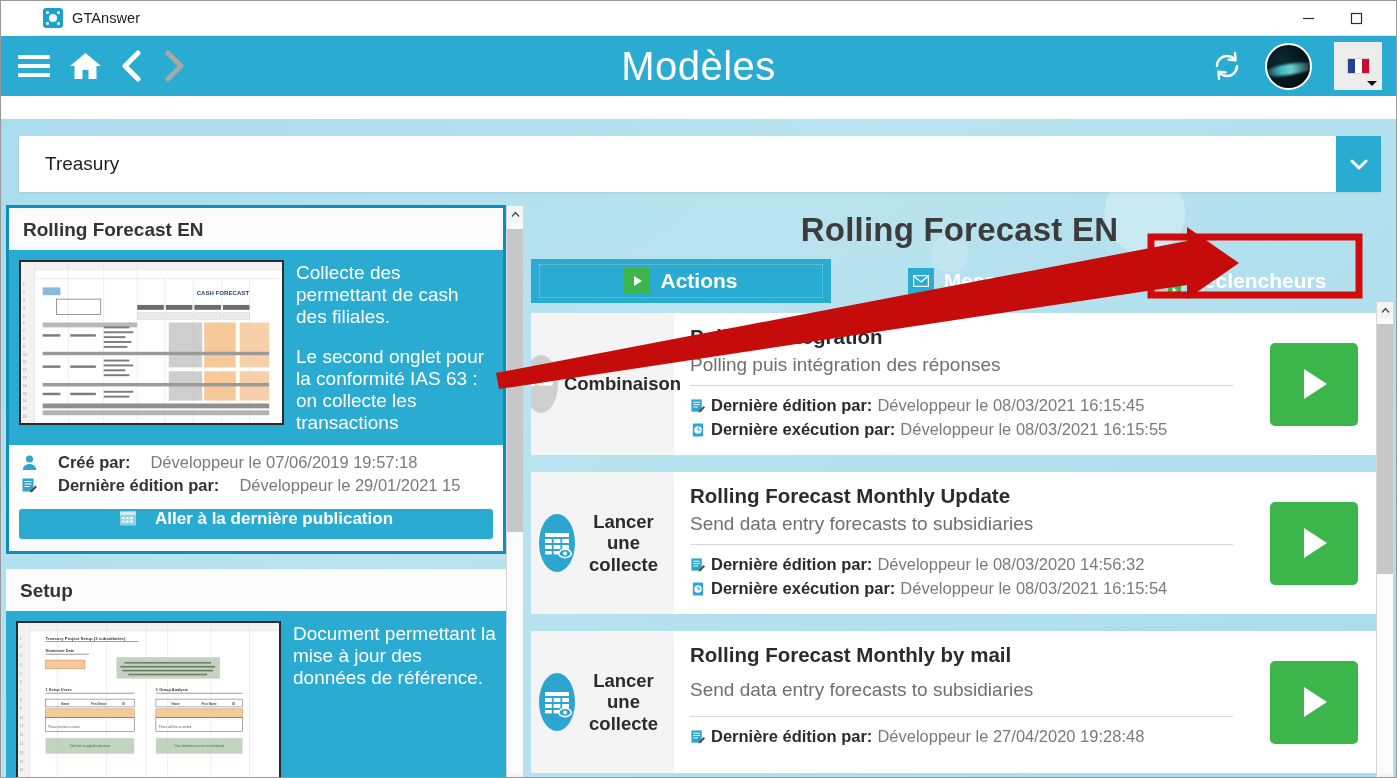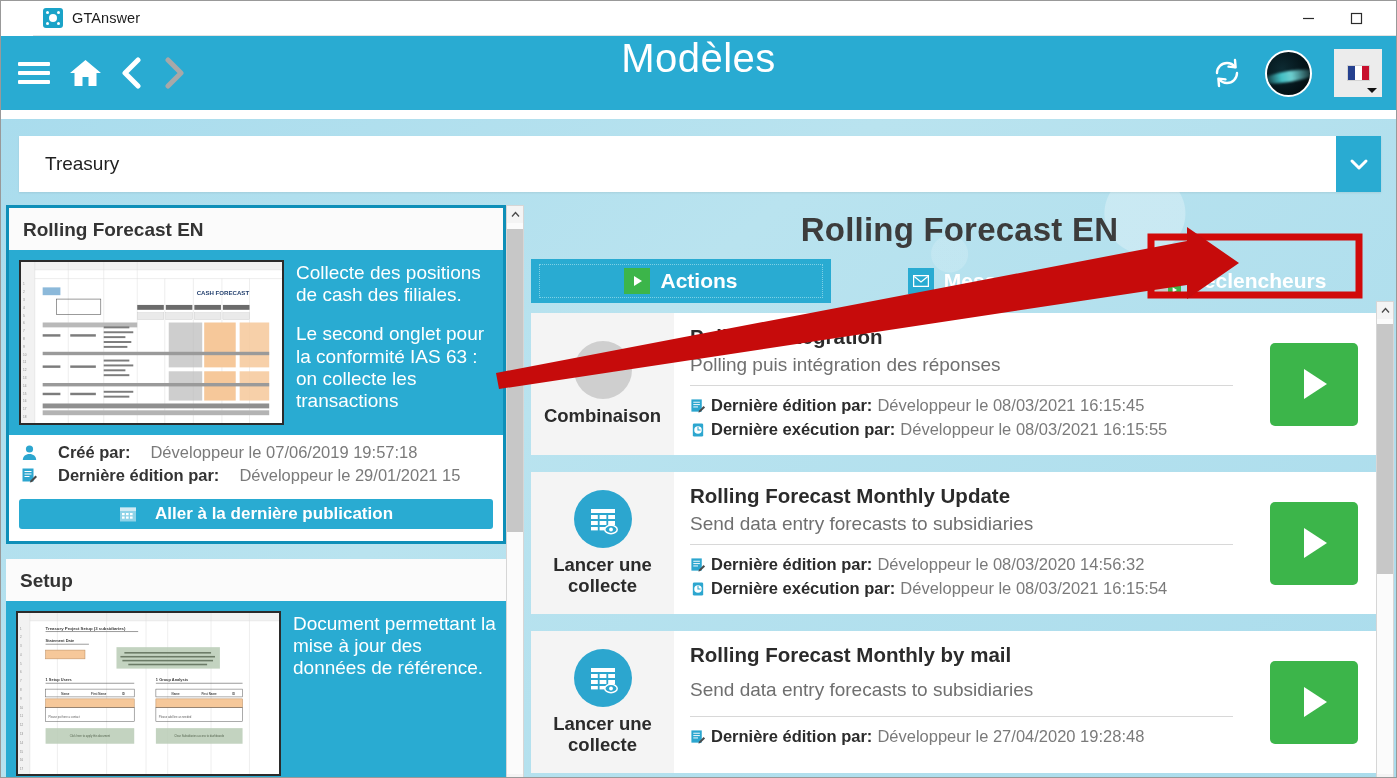--- a/index.html
+++ b/index.html
@@ -46,23 +46,23 @@
   .win-ctrls { margin-left: auto; display: flex; height: 100%; }
   .win-btn {
     width: 48px; height: 100%;
     display: flex; align-items: center; justify-content: center;
     font-size: 15px; color: #2b2b2b;
   }
   .win-btn svg { display: block; }
 
   
   .header {
-    position: absolute; top: 35px; left: 0; width: 100%; height: 74px;
+    position: absolute; top: 35px; left: 0; width: 100%; height: 60px;
     background: #29abd2;
-    display: flex; 
+    display: flex; align-items: center;
   }
   .hdr-left { display: flex; align-items: center; gap: 18px; padding-left: 16px; }
   .hicon { color: #ffffff; display: flex; align-items: center; justify-content: center; }
   .hicon.dim { color: #a8a8a8; }
   .hdr-title {
     position: absolute; left: 0; right: 0; text-align: center;
     font-size: 40px; color: #ffffff; font-weight: 300; letter-spacing: .5px;
     pointer-events: none;
   }
   .hdr-right {
@@ -163,21 +163,21 @@
   .card-meta {
     background: #fff; padding: 8px 12px 4px 12px;
     font-size: 16.5px; color: #7a7a7a;
     white-space: nowrap; overflow: hidden;
   }
   .card-meta div { margin-bottom: 4px; display: flex; align-items: center; gap: 20px; }
   .card-meta b { color: #333; }
   .publish-btn {
     margin: 6px 10px 12px 10px;
     background: #29abd2; color: #fff;
-    height: 30px; display: flex; align-items: center; justify-content: center;
+    height: 30px; display: flex; justify-content: center;
     gap: 18px; font-size: 17px; font-weight: bold; border-radius: 3px;
   }
   .metaicon { flex: none; display: inline-flex; }
 
   
   .scrollbar {
     position: absolute; width: 18px;
     background: #f4f4f4; border: 1px solid #d6d6d6;
     display: flex; flex-direction: column;
   }
@@ -232,21 +232,21 @@
   .actionlist {
     position: absolute; top: 108px; left: 10px; width: 848px; height: 478px;
     overflow: hidden;
   }
   .action-row {
     background: #ffffff; display: flex; align-items: stretch;
     margin-bottom: 17px; height: 142px;
   }
   .a-left {
     width: 143px; flex: none; background: #f4f4f4;
-    display: flex; flex-direction: column; align-items: center; justify-content: center;
+    display: flex; align-items: center; justify-content: center;
     gap: 6px; padding: 8px;
   }
   .a-left-label {
     font-size: 18.5px; font-weight: bold; color: #2b2b2b; text-align: center; line-height: 1.15;
   }
   .circ-gray {
     width: 58px; height: 58px; border-radius: 50%; background: #cfcfcf;
     display: flex; align-items: center; justify-content: center;
   }
   .circ-cyan {
@@ -453,21 +453,21 @@
                 <rect x="84" y="132" width="30" height="2"></rect>
                   <rect x="84" y="137" width="26" height="2"></rect>
                 <rect x="50" y="134" width="26" height="2.5"></rect>
                 <rect x="22" y="134" width="18" height="2.5"></rect>
               </g>
               <rect x="22" y="145" width="230" height="5" fill="#8f8f8f"></rect>
               <rect x="22" y="152" width="230" height="5" fill="#b3b3b3"></rect>
             </svg>
           </div>
           <div class="card-desc">
-            <p>Collecte des positions de cash des filiales.</p>
+            <p>Collecte des permettant de cash des filiales.</p>
             <p>Le second onglet pour la conformité IAS 63 : on collecte les transactions</p>
           </div>
         </div>
         <div class="card-meta">
           <div>
             <span class="metaicon">
               <svg width="17" height="17" viewBox="0 0 17 17">
                   <circle cx="8.5" cy="5" r="3.6" fill="#2ca6cf"></circle>
                   <path d="M1.8 16c0-3.8 3-6 6.7-6s6.7 2.2 6.7 6z" fill="#2ca6cf"></path>
                 </svg>

